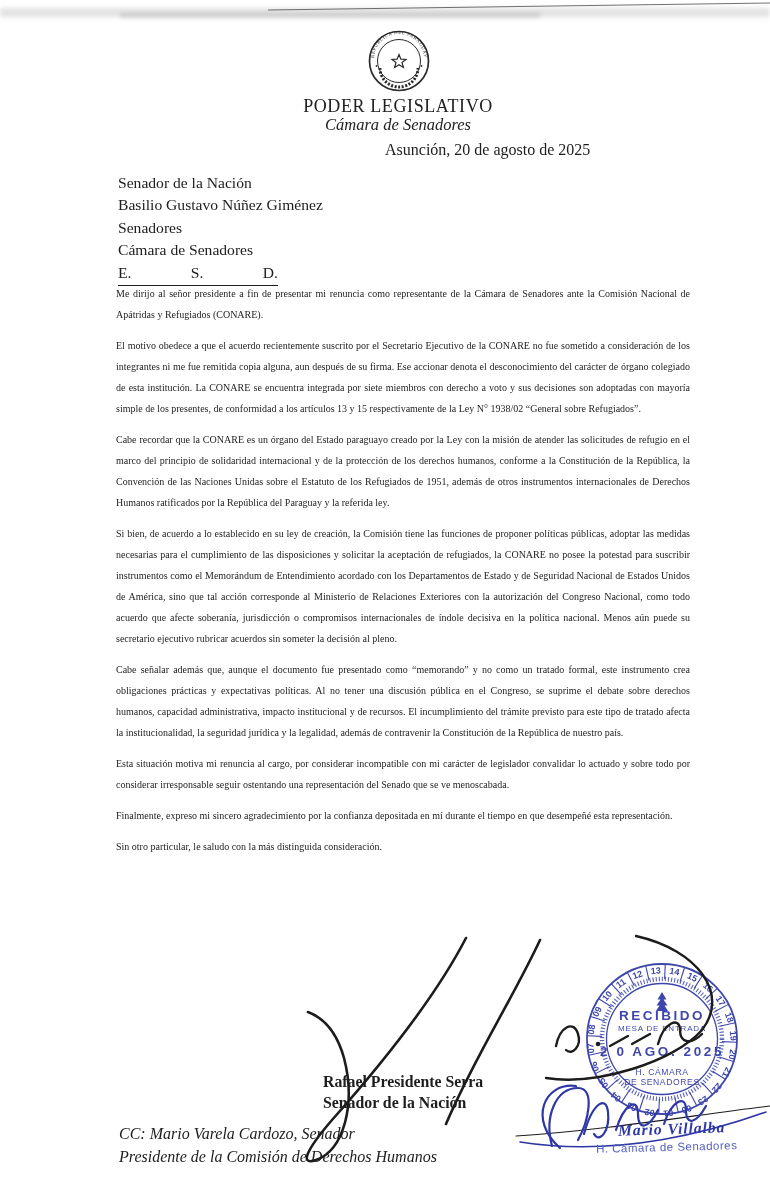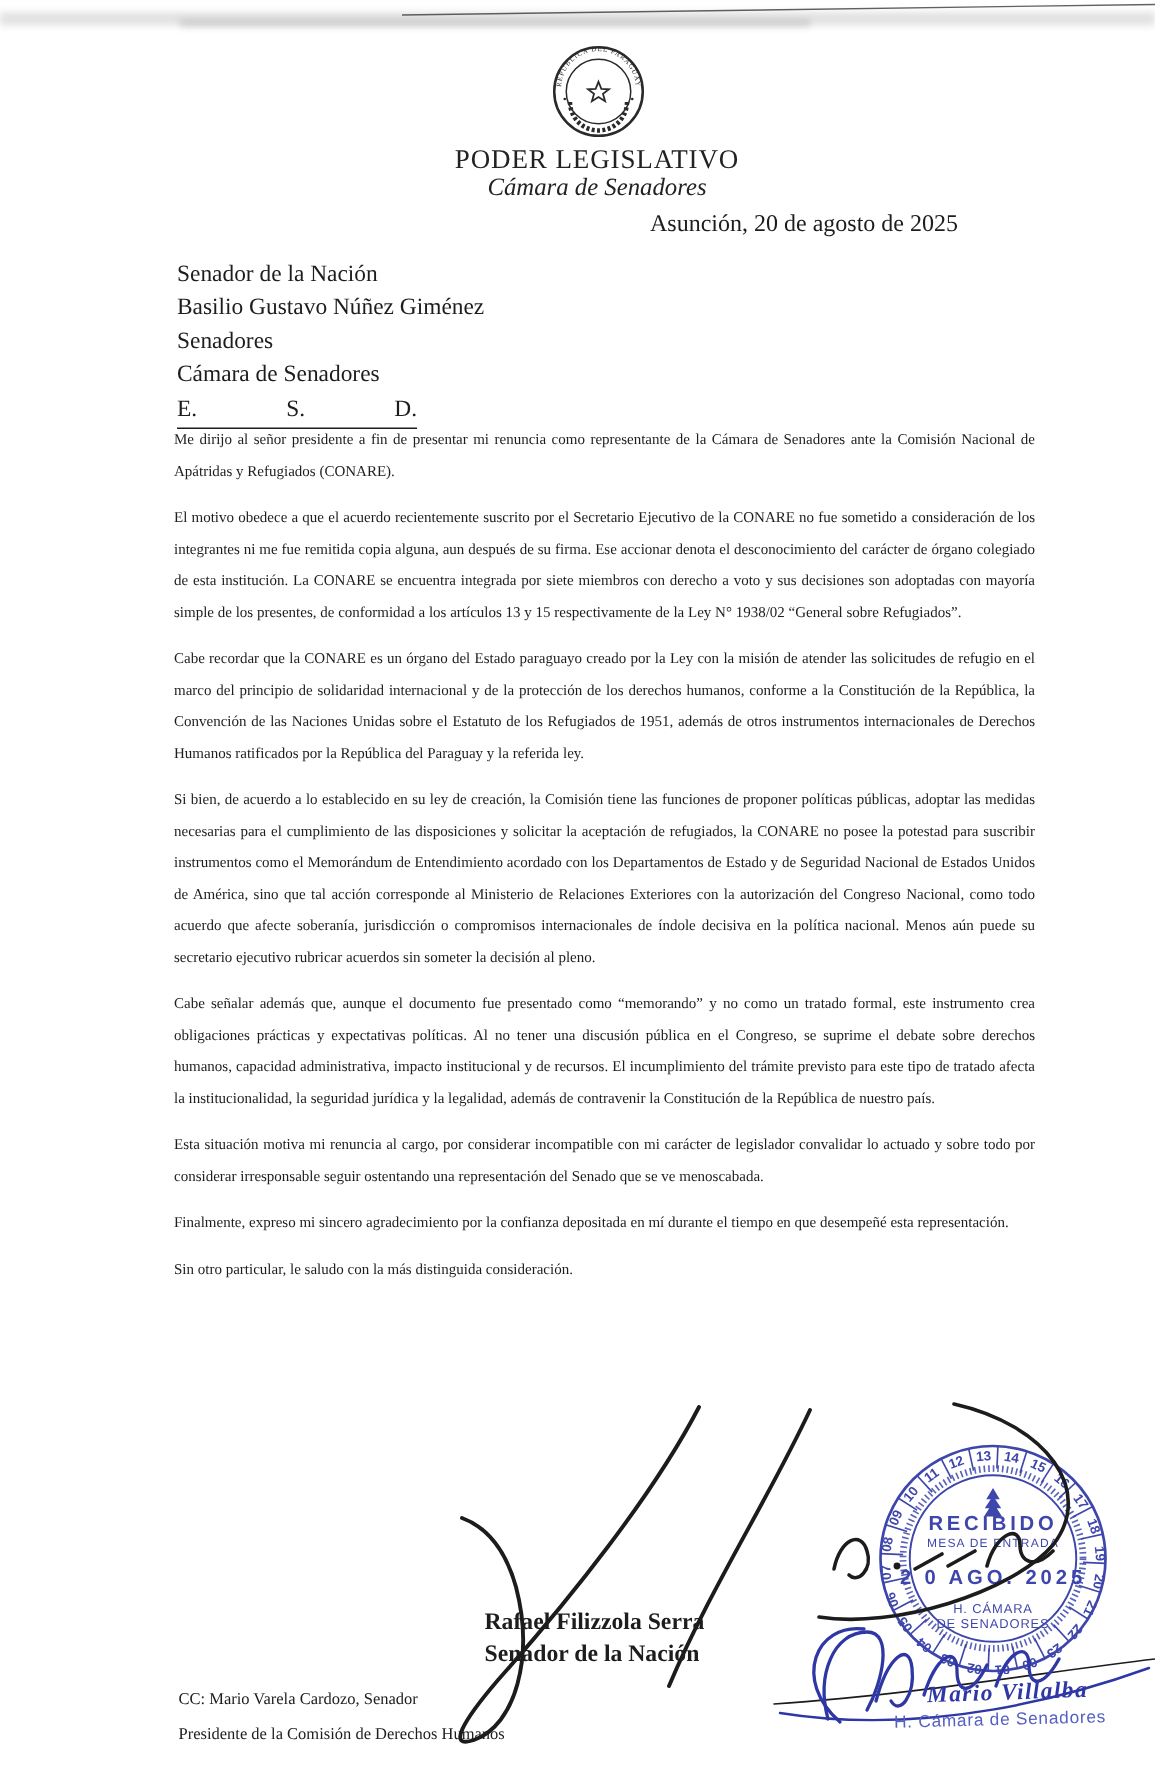--- a/index.html
+++ b/index.html
@@ -19,39 +19,39 @@
     background:rgba(110,110,110,0.20); filter:blur(2.5px); }
   .scan-band2 { left:120px; top:13px; width:420px; height:5px;
     background:rgba(90,90,90,0.18); filter:blur(2px); }
 
   
   .seal-wrap { left:367px; top:28px; width:64px; height:66px; }
   .hdr-title { left:0; top:96px; width:796px; text-align:center;
     font-size:18px; letter-spacing:0.6px; color:#222; }
   .hdr-sub { left:0; top:115px; width:796px; text-align:center;
     font-style:italic; font-size:16.5px; color:#222; }
-  .dateline { left:385px; top:141px; width:302px; text-align:center;
+  .dateline { left:385px; top:141px; width:302px; text-align:left;
     font-size:16px; }
 
   
   .recipient { left:118px; top:172px; width:420px; font-size:15.6px; line-height:22.3px; }
   .recipient .name { font-weight:normal; }
   .esd { display:flex; justify-content:space-between; width:160px;
     border-bottom:1.6px solid #1d1d1d; padding-bottom:1px; margin-top:1px; }
 
   
   .body-text { left:116px; top:283px; width:574px;
     font-size:10px; line-height:21px; text-align:justify; }
   .body-text p { margin:0 0 10px 0; }
 
   
   .sig-name-block { left:323px; top:1071px; font-size:15.8px;
     font-weight:bold; line-height:21px; }
-  .cc-block { left:119px; top:1122px; 
-    font-size:11px; line-height:23px; }
+  .cc-block { left:119px; top:1122px; font-style:italic;
+    font-size:16px; line-height:23px; }
 
   
   .stamp-wrap { left:585px; top:962px; width:154px; height:154px; opacity:0.92; }
   .stamp-text { fill:#2e37a4; }
   .stamp-hour { font-family:"Liberation Sans", sans-serif; font-size:9px;
     font-weight:bold; fill:#2e37a4; text-anchor:middle; }
   .t-recibido { font-family:"Liberation Sans", sans-serif; font-size:13.5px;
     font-weight:bold; letter-spacing:2.5px; text-anchor:middle; }
   .t-mesa { font-family:"Liberation Sans", sans-serif; font-size:8px;
     letter-spacing:0.8px; text-anchor:middle; }
@@ -200,21 +200,21 @@
 <svg class="abs overlay" viewBox="0 0 770 1178" fill="none" stroke="#2e37a4" stroke-linecap="round" stroke-width="2.2">
   <path d="M 560 1148 C 528 1120, 544 1082, 576 1086"></path>
   <path d="M 552 1146 C 544 1116, 556 1088, 578 1088 C 596 1088, 588 1122, 578 1140"></path>
   <path d="M 584 1134 C 592 1104, 606 1094, 608 1112 C 610 1130, 600 1144, 594 1134"></path>
   <path d="M 616 1130 C 624 1104, 638 1096, 638 1114 C 638 1130, 648 1130, 658 1110"></path>
   <path d="M 664 1124 C 672 1100, 686 1094, 686 1110 C 686 1126, 696 1124, 706 1106"></path>
   <path d="M 520 1142 C 620 1158, 716 1130, 766 1112" stroke-width="1.6"></path>
 </svg>
 
 <div class="abs sig-name-block">
-  <div>Rafael Filizzola Serra</div>
+  <div>Rafael Presidente Serra</div>
   <div>Senador de la Nación</div>
 </div>
 
 <div class="abs cc-block">
   <div>CC: Mario Varela Cardozo, Senador</div>
   <div>Presidente de la Comisión de Derechos Humanos</div>
 </div>
 
 <div class="abs received-name">Mario Villalba</div>
 <div class="abs received-org">H. Cámara de Senadores</div>

